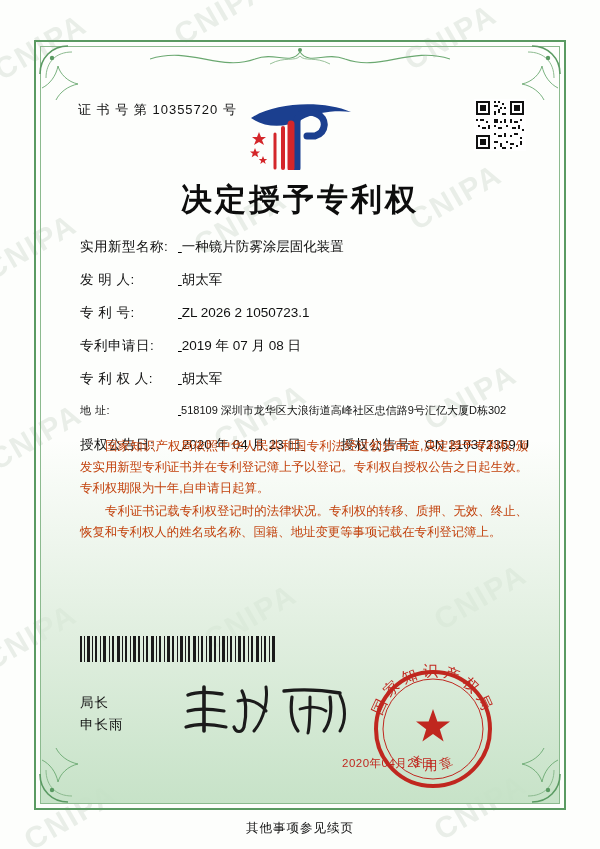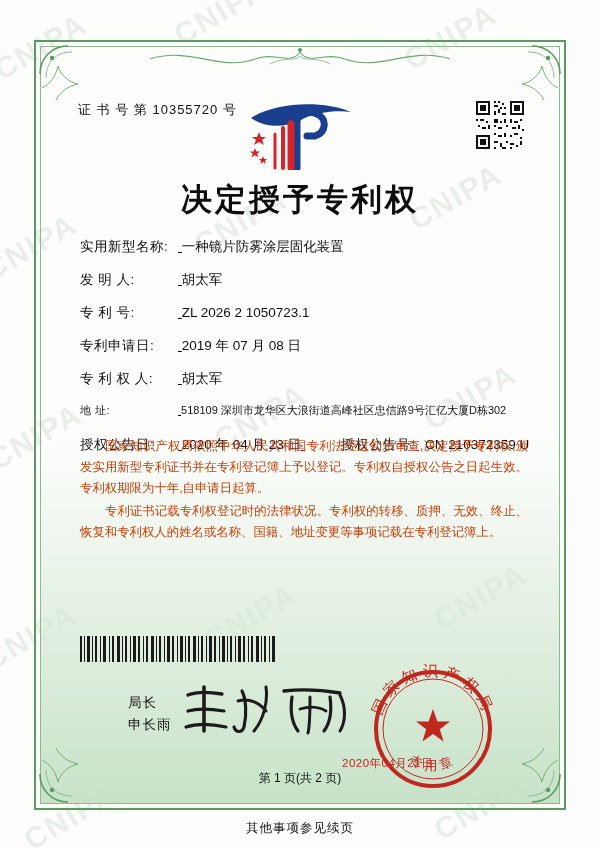--- a/index.html
+++ b/index.html
@@ -186,21 +186,20 @@
   }
 
   
   .sig-labels {
     position: absolute;
     left: 40px; top: 646px;
     font-size: 13.5px;
     line-height: 22px;
     color: #111;
     letter-spacing: 1px;
-    margin-left: 48px;
   }
   .signature {
     position: absolute;
     left: 140px; top: 635px;
     width: 190px; height: 58px;
     color: #1b1b1b;
   }
 
   
   .seal {
@@ -513,19 +512,18 @@
         <text font-size="13" fill="#c0271f" font-family="'DejaVu Sans','Liberation Sans',sans-serif" letter-spacing="4">
           <textPath href="#arcBot" startOffset="50%" text-anchor="middle">专用章</textPath>
         </text>
         <g fill="#c0271f" transform="translate(75,72)">
           <polygon points="0,-17 4.4,-4.5 17,-4.5 6.8,3.2 10.6,15.5 0,8 -10.6,15.5 -6.8,3.2 -17,-4.5 -4.4,-4.5"></polygon>
         </g>
       </svg>
     </div>
     <div class="seal-date">2020年04月21日</div>
 
-    <div class="page-no">第 1 页(共 2 页)</div>
 
   </div>
 
   <div class="footer-note">其他事项参见续页</div>
 
 </div>
 
 </body></html>

